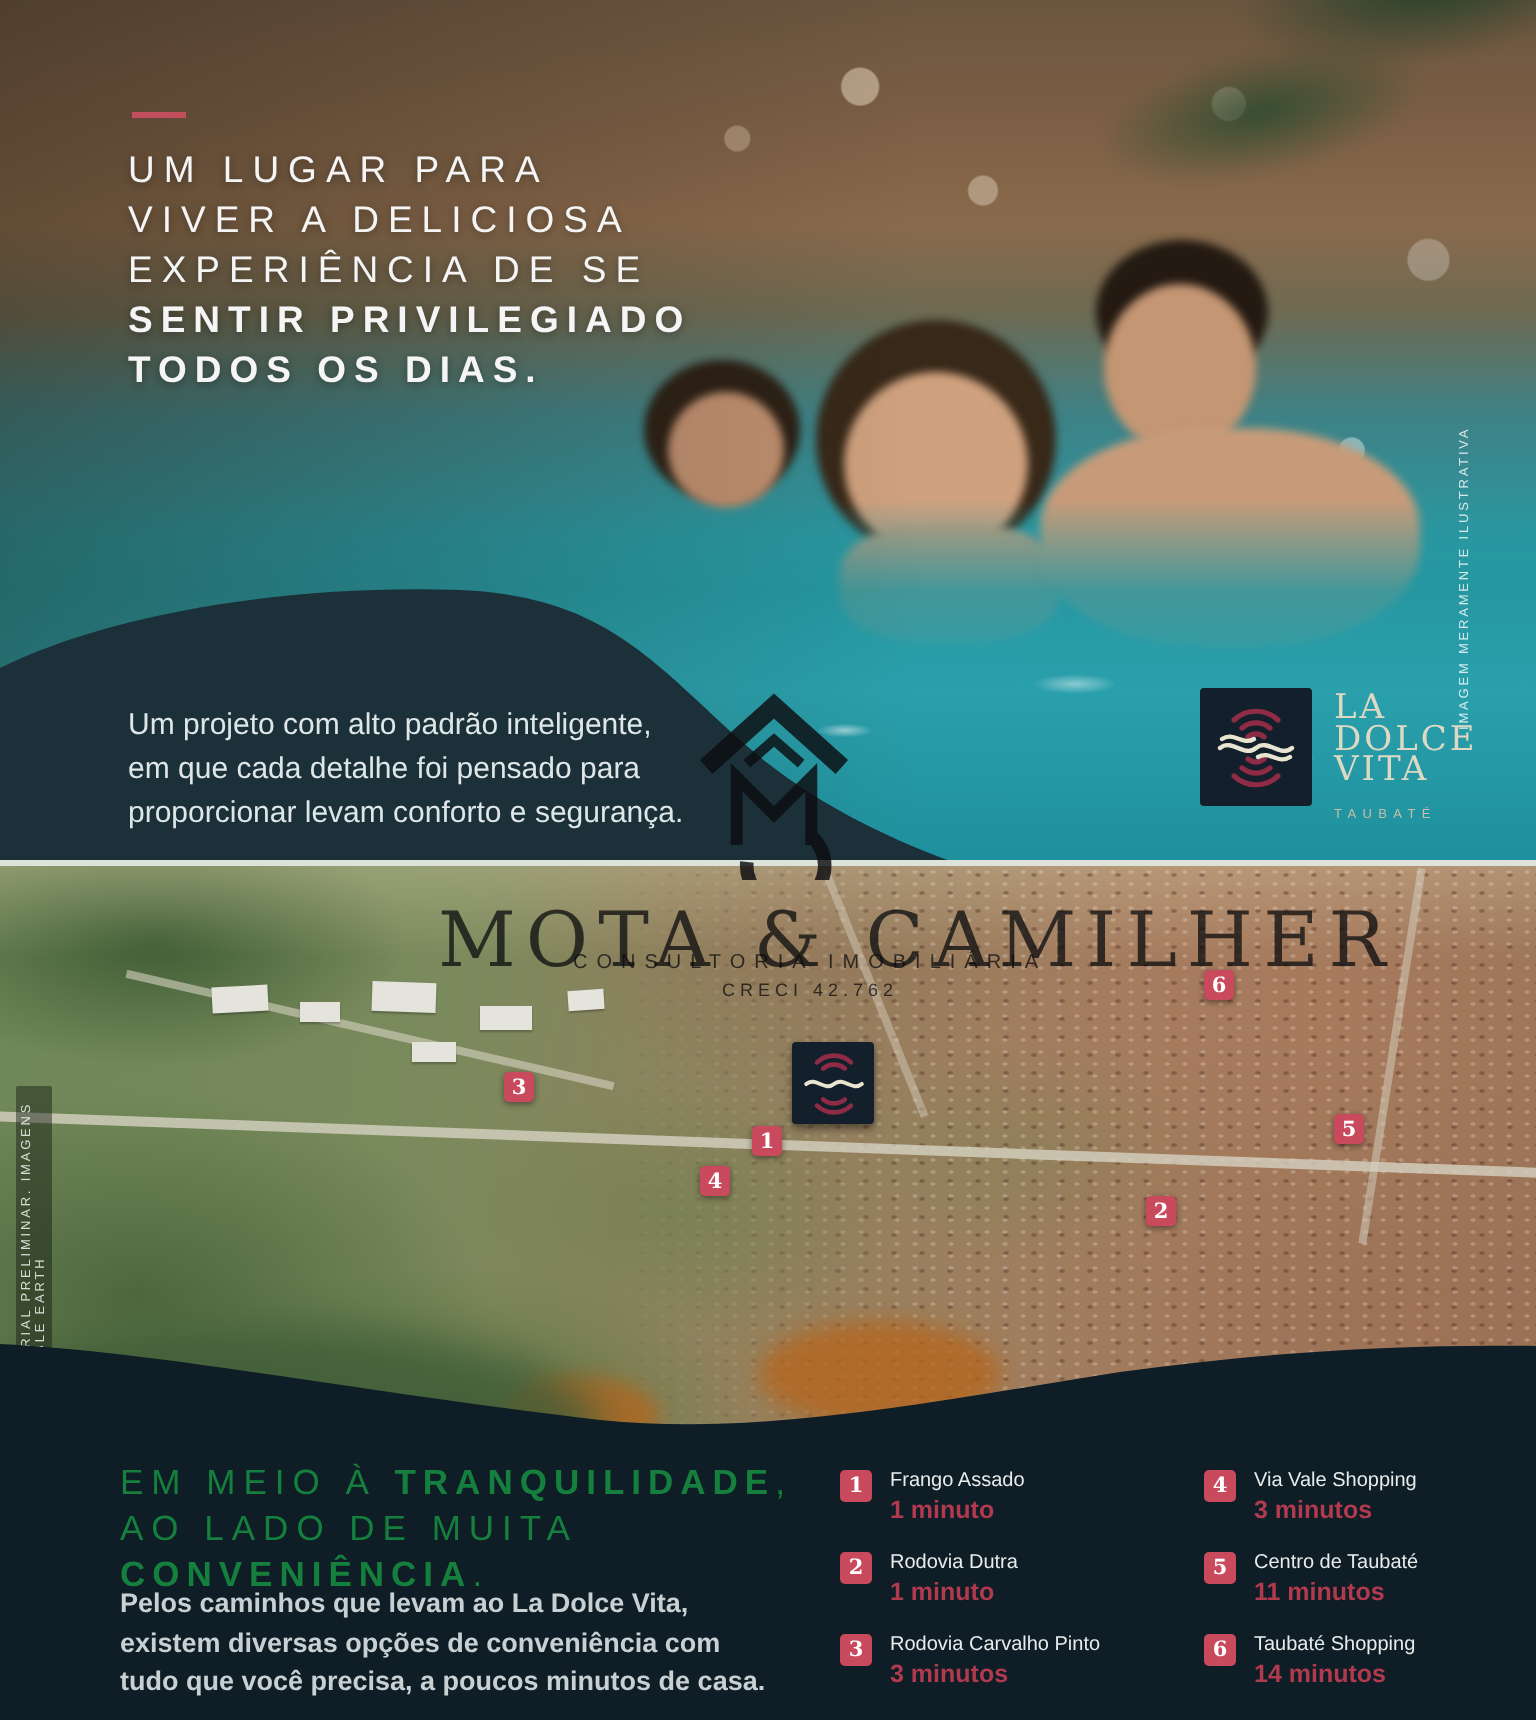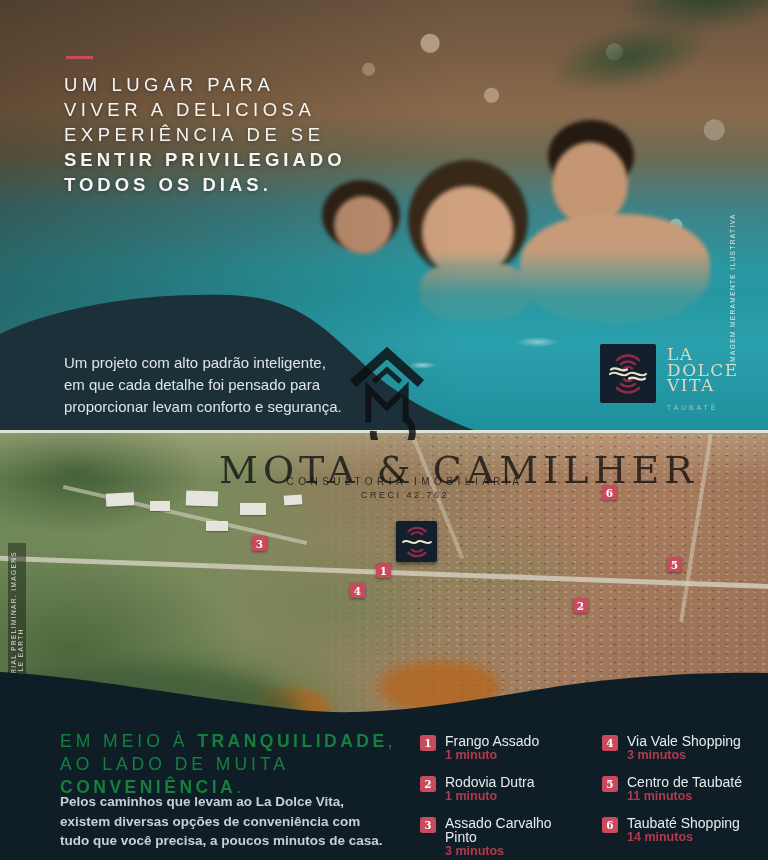--- a/index.html
+++ b/index.html
@@ -105,21 +105,21 @@
   .b-heading{position:absolute;left:60px;top:70px;color:#15803d;font-size:17.5px;
              line-height:23px;letter-spacing:4px;white-space:nowrap;}
   .b-heading b{letter-spacing:3.5px;}
   .b-par{position:absolute;left:60px;top:132px;color:#c8d0d3;font-size:13.5px;line-height:19.5px;font-weight:bold;}
   .legend{position:absolute;left:420px;top:74px;display:flex;gap:34px;}
   .legend-col{display:flex;flex-direction:column;gap:12px;width:148px;}
   .legend-row{display:flex;align-items:flex-start;gap:9px;}
   .legend-num{flex:0 0 auto;width:16px;height:16px;margin-top:1px;background:#c94a5c;border-radius:2.5px;
       display:flex;align-items:center;justify-content:center;color:#fff;
       font-family:"DejaVu Serif",serif;font-weight:bold;font-size:10.5px;}
-  .legend-place{color:#e8ebec;font-size:14px;line-height:14px;}
+  .legend-place{color:#e8ebec;font-size:10px;line-height:14px;}
   .legend-time{color:#b23a4e;font-size:12.5px;font-weight:bold;line-height:15px;}
 </style>
 </head>
 <body>
 
 <div id="canvas">
 
   <div class="hero">
     <div class="bokeh"></div>
     <div class="palms"></div>
@@ -282,21 +282,21 @@
         <div class="legend-row">
           <div class="legend-num">2</div>
           <div>
             <div class="legend-place">Rodovia Dutra</div>
             <div class="legend-time">1 minuto</div>
           </div>
         </div>
         <div class="legend-row">
           <div class="legend-num">3</div>
           <div>
-            <div class="legend-place">Assado Carvalho Pinto</div>
+            <div class="legend-place">Rodovia Carvalho Pinto</div>
             <div class="legend-time">3 minutos</div>
           </div>
         </div>
       </div>
       <div class="legend-col">
         <div class="legend-row">
           <div class="legend-num">4</div>
           <div>
             <div class="legend-place">Via Vale Shopping</div>
             <div class="legend-time">3 minutos</div>

